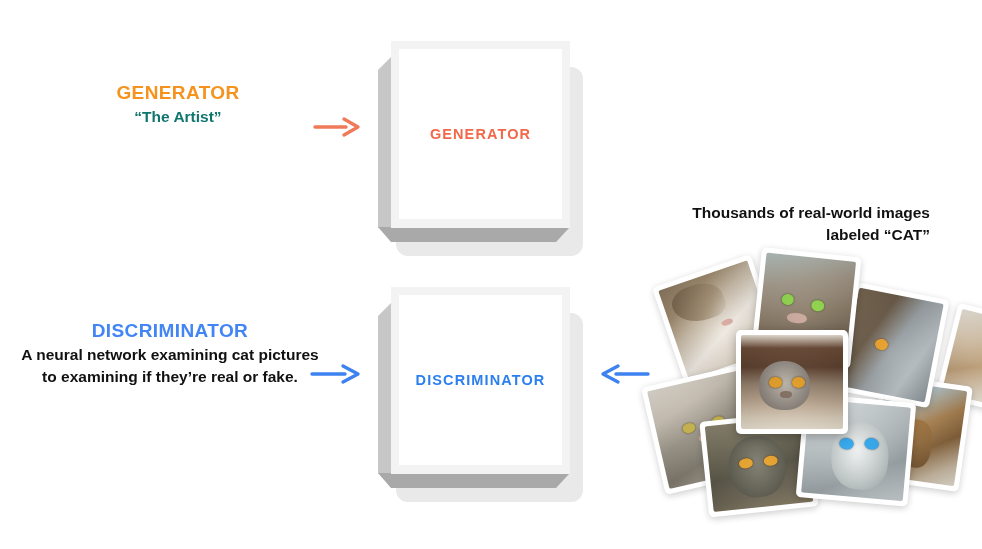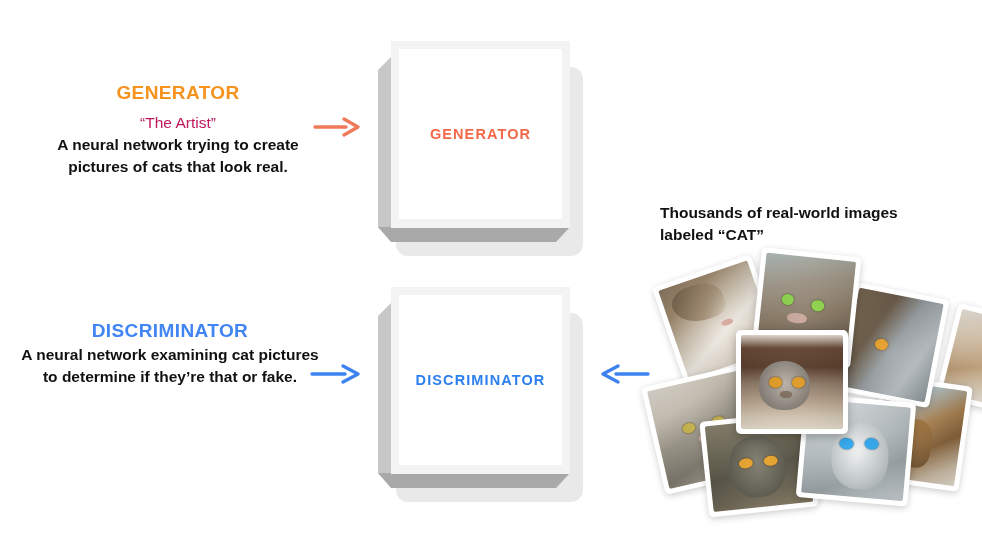--- a/index.html
+++ b/index.html
@@ -9,21 +9,21 @@
     position:relative;
   }
   .canvas{position:absolute;inset:0;}
 
   
   .caption{position:absolute;text-align:center;width:300px;}
   .caption .head{
     font-size:19px;font-weight:bold;letter-spacing:.4px;line-height:1.35;
   }
   .caption .sub{
-    font-size:15.5px;font-weight:normal;color:#be185d;line-height:1.42;margin-top:6px;
+    font-size:15.5px;font-weight:bold;color:#0f766e;line-height:1.42;margin-top:0;
   }
   .caption .body{
     font-size:15.5px;font-weight:bold;color:#111111;line-height:1.42;
   }
   #gen-caption{left:28px;top:80px;}
   #disc-caption{left:20px;top:318px;}
 
   
   .arrow{position:absolute;height:22px;}
   .arrow svg{display:block;overflow:visible;}
@@ -54,21 +54,21 @@
     display:flex;align-items:center;justify-content:center;
   }
   .box .label{
     font-size:14.5px;font-weight:bold;letter-spacing:1.1px;white-space:nowrap;
   }
   #gen-box{left:378px;top:41px;}
   #disc-box{left:378px;top:287px;}
 
   
   #photo-caption{
-    position:absolute;left:660px;top:202px;width:270px;text-align:left;
+    position:absolute;left:660px;top:202px;width:270px;text-align:right;
     font-size:15.5px;font-weight:bold;color:#111111;line-height:1.45;
   }
   #photo-cluster{position:absolute;left:652px;top:252px;width:330px;height:260px;}
   .photo{
     position:absolute;background:#ffffff;border-radius:5px;
     box-shadow:0 2px 7px rgba(0,0,0,.20);
     padding:5px;box-sizing:border-box;
   }
   .photo .img{
     width:100%;height:100%;border-radius:2px;overflow:hidden;position:relative;
@@ -81,21 +81,20 @@
   .eye{position:absolute;border-radius:50%;}
 </style>
 </head>
 <body>
 
 <div class="canvas">
 
   <div class="caption" id="gen-caption">
     <div class="head" style="color:#F5931E">GENERATOR</div>
     <div class="sub">“The Artist”</div>
-    <div class="body">A neural network trying to create pictures of cats that look real.</div>
   </div>
 
   <div class="arrow" id="gen-arrow" style="left:314px;top:116px;width:46px;">
     <svg width="46" height="22" viewBox="0 0 46 22">
       <path d="M1 11 H32" stroke="#F0795A" stroke-width="3.4" stroke-linecap="round" fill="none"></path>
       <path d="M30 3 L44 11 L30 19" stroke="#F0795A" stroke-width="3.4" stroke-linejoin="round" stroke-linecap="round" fill="none"></path>
     </svg>
   </div>
 
   <div class="box" id="gen-box">
@@ -103,21 +102,21 @@
     <div class="side"></div>
     <div class="bottom"></div>
     <div class="frame"></div>
     <div class="face">
       <span class="label" style="color:#F26849">GENERATOR</span>
     </div>
   </div>
 
   <div class="caption" id="disc-caption">
     <div class="head" style="color:#4285F4">DISCRIMINATOR</div>
-    <div class="body">A neural network examining cat pictures to determine if they’re that or fake.</div>
+    <div class="body">A neural network examining cat pictures to examining if they’re real or fake.</div>
   </div>
 
   <div class="arrow" id="disc-arrow" style="left:311px;top:363px;width:50px;">
     <svg width="50" height="22" viewBox="0 0 50 22">
       <path d="M1 11 H34" stroke="#3D82F0" stroke-width="3.4" stroke-linecap="round" fill="none"></path>
       <path d="M32 3 L47 11 L32 19" stroke="#3D82F0" stroke-width="3.4" stroke-linejoin="round" stroke-linecap="round" fill="none"></path>
     </svg>
   </div>
 
   <div class="box" id="disc-box">

